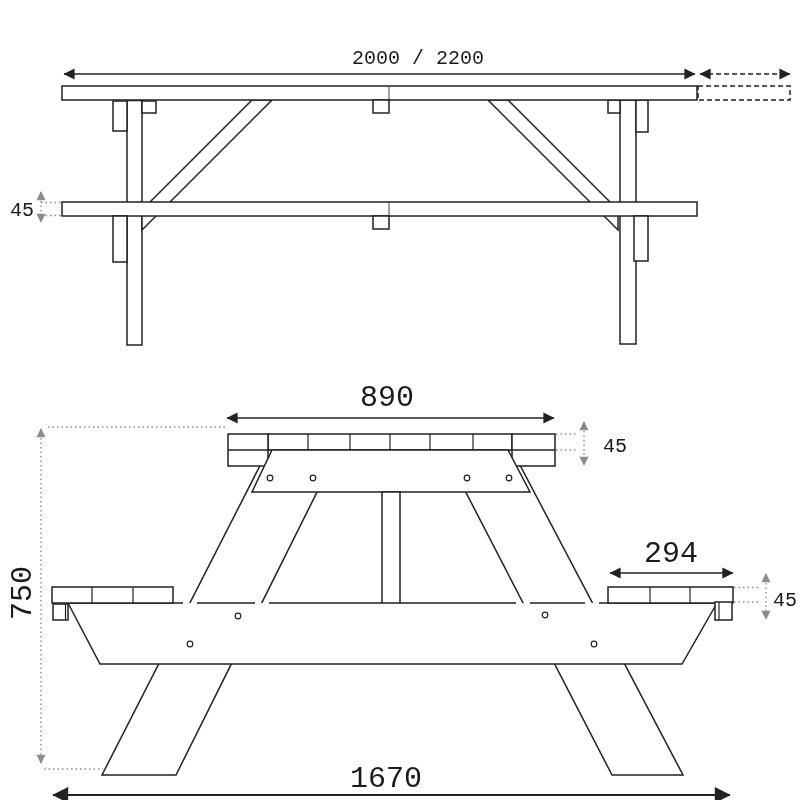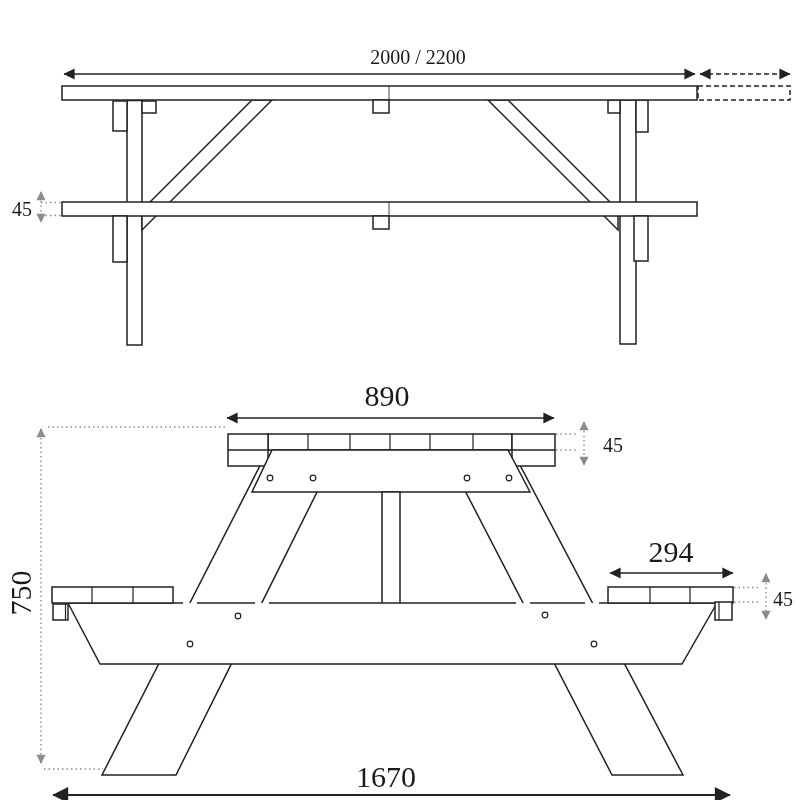--- a/index.html
+++ b/index.html
@@ -1,16 +1,16 @@
 <!DOCTYPE html>
 <html><head>
 <meta charset="utf-8">
 <style>
   html,body{margin:0;padding:0;background:#ffffff;}
-  .page{width:800px;height:800px;background:#fff;position:relative;font-family:Liberation Serif, serif;}
+  .page{width:800px;height:800px;background:#fff;position:relative;font-family:Liberation Mono, monospace;}
   svg{display:block;}
   text{fill:#1a1a1a;}
   .dim-big{font-size:30px;}
   .dim-mid{font-size:20px;}
   .dim-small{font-size:20px;}
 </style>
 </head>
 <body>
 
 <div class="page">

